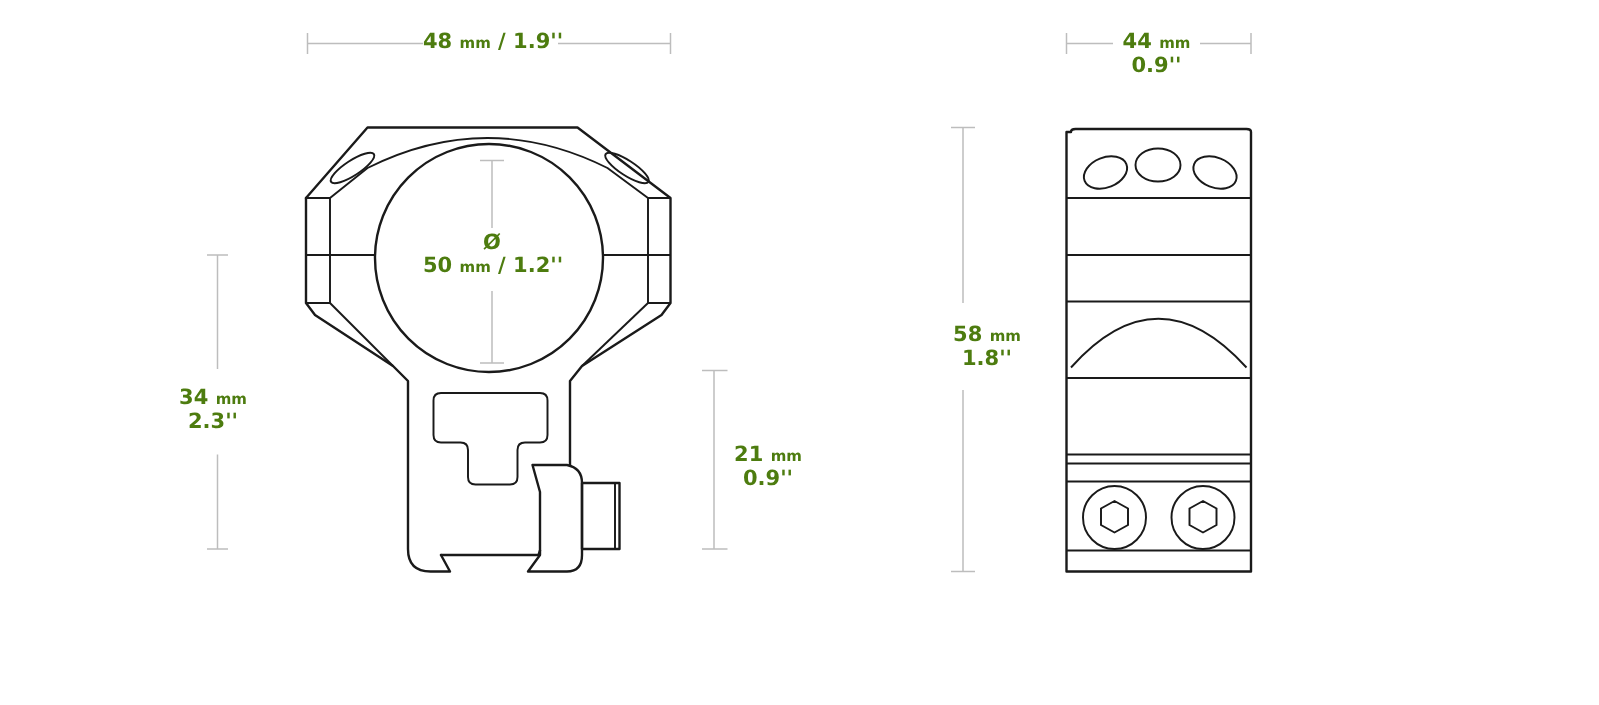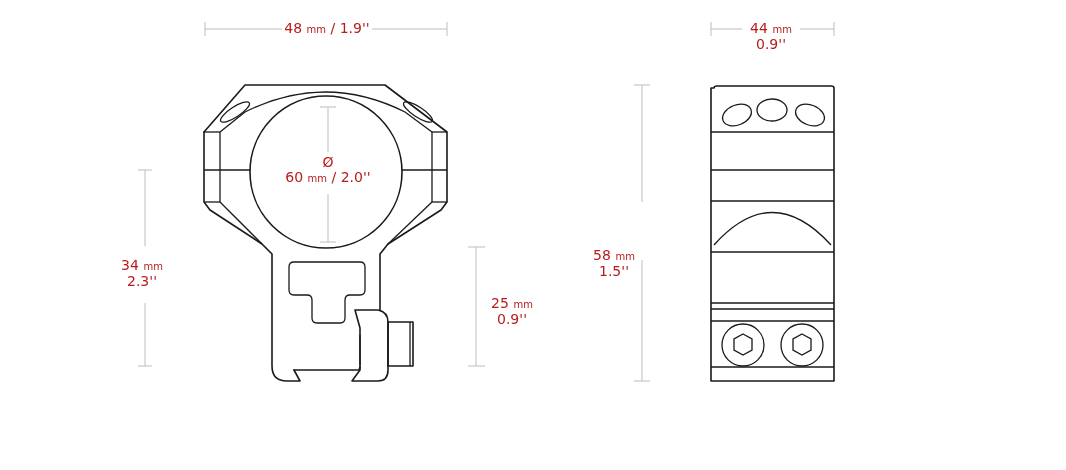--- a/index.html
+++ b/index.html
@@ -1,21 +1,21 @@
 <!DOCTYPE html>
 <html><head>
   <meta charset="utf-8">
   <style>
     html, body { margin: 0; padding: 0; background: #ffffff; }
     body { width: 1066px; height: 470px; position: relative; overflow: hidden; font-family: "DejaVu Sans", sans-serif; }
     svg { position: absolute; left: 0; top: 0; }
     .outline { fill: none; stroke: #1a1a1a; stroke-width: 1.6; stroke-linejoin: round; stroke-linecap: round; }
     .thin { fill: none; stroke: #1a1a1a; stroke-width: 1.3; }
     .dim { stroke: #bdbdbd; stroke-width: 1; fill: none; }
-    .lbl { position: absolute; color: #b91c1c; font-size: 14px; text-align: center; white-space: nowrap; line-height: 15px; font-weight: 400; }
+    .lbl { position: absolute; color: #4d7c0f; font-size: 14px; text-align: center; white-space: nowrap; line-height: 15px; font-weight: 700; }
     .unit { font-size: 10px; }
   </style>
 </head>
 <body>
 
 <svg width="1066" height="470" viewBox="0 0 1066 470">
 
   <g>
     <line class="dim" x1="205" y1="22" x2="205" y2="36"></line>
     <line class="dim" x1="447" y1="22" x2="447" y2="36"></line>
@@ -110,49 +110,49 @@
 
 <div class="lbl" style="left:282px; top:21px; width:90px;">
   <span>48</span>
   <span class="unit">mm</span>
   <span>/ 1.9''</span>
 </div>
 
 <div class="lbl" style="left:282px; top:155px; width:92px;">
   <div>Ø</div>
   <div>
-    <span>60</span>
+    <span>50</span>
     <span class="unit">mm</span>
-    <span>/ 2.0''</span>
+    <span>/ 1.2''</span>
     </div>
 </div>
 
 <div class="lbl" style="left:112px; top:258px; width:60px;">
   <div>
     <span>34</span>
     <span class="unit">mm</span>
   </div>
   <div>2.3''</div>
 </div>
 
 <div class="lbl" style="left:482px; top:296px; width:60px;">
   <div>
-    <span>25</span>
+    <span>21</span>
     <span class="unit">mm</span>
   </div>
   <div>0.9''</div>
 </div>
 
 <div class="lbl" style="left:742px; top:21px; width:58px;">
   <div>
     <span>44</span>
     <span class="unit">mm</span>
   </div>
   <div>0.9''</div>
 </div>
 
-<div class="lbl" style="left:584px; top:216px; width:60px;margin-top:32px;">
+<div class="lbl" style="left:628px; top:216px; width:60px;">
   <div>
     <span>58</span>
     <span class="unit">mm</span>
   </div>
-  <div>1.5''</div>
+  <div>1.8''</div>
 </div>
 
 </body></html>

